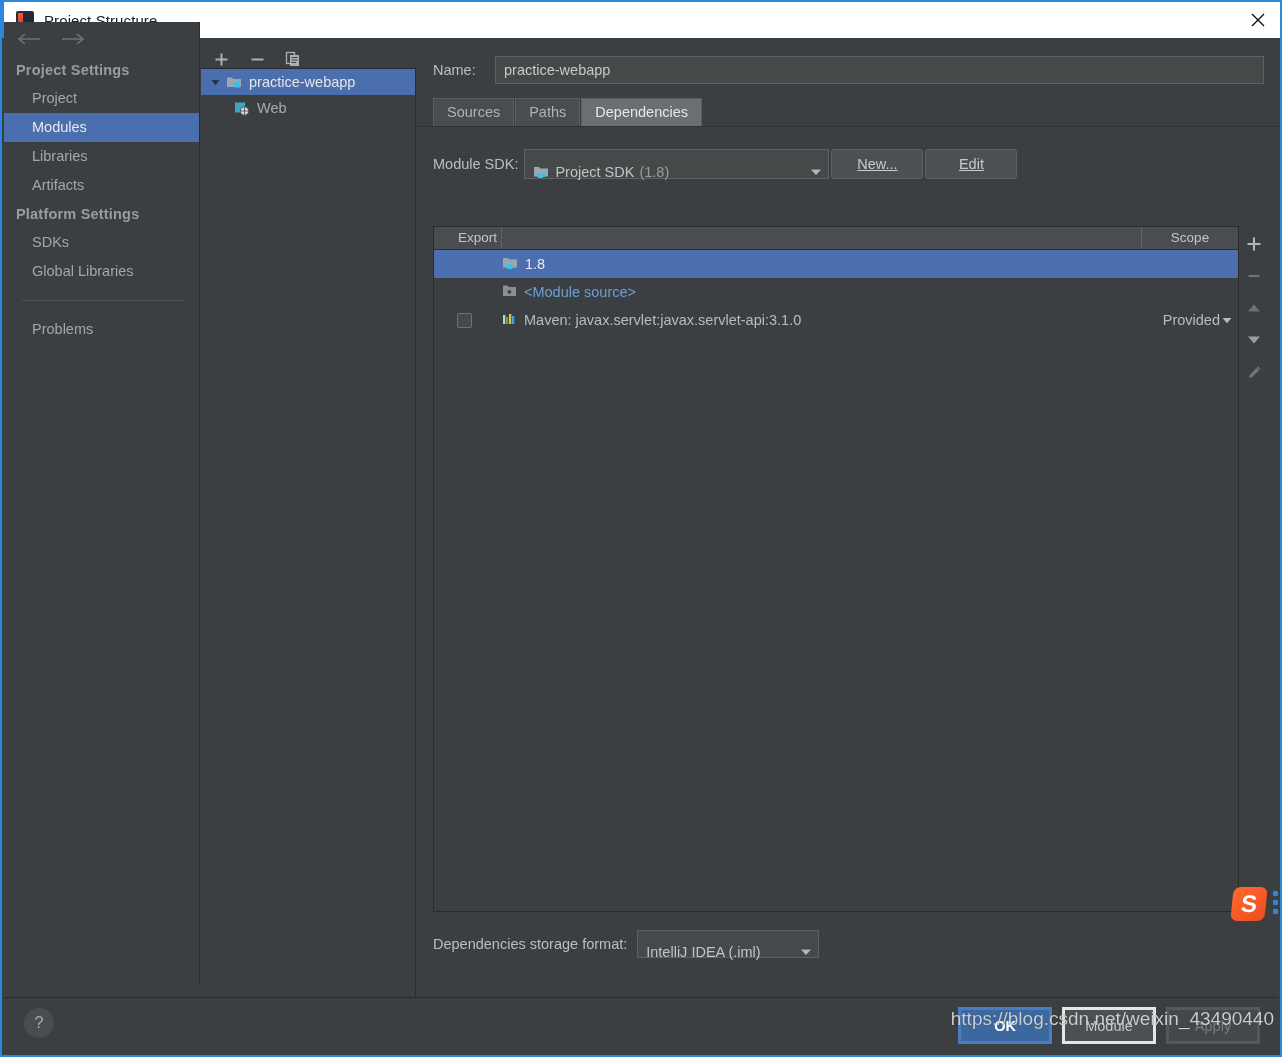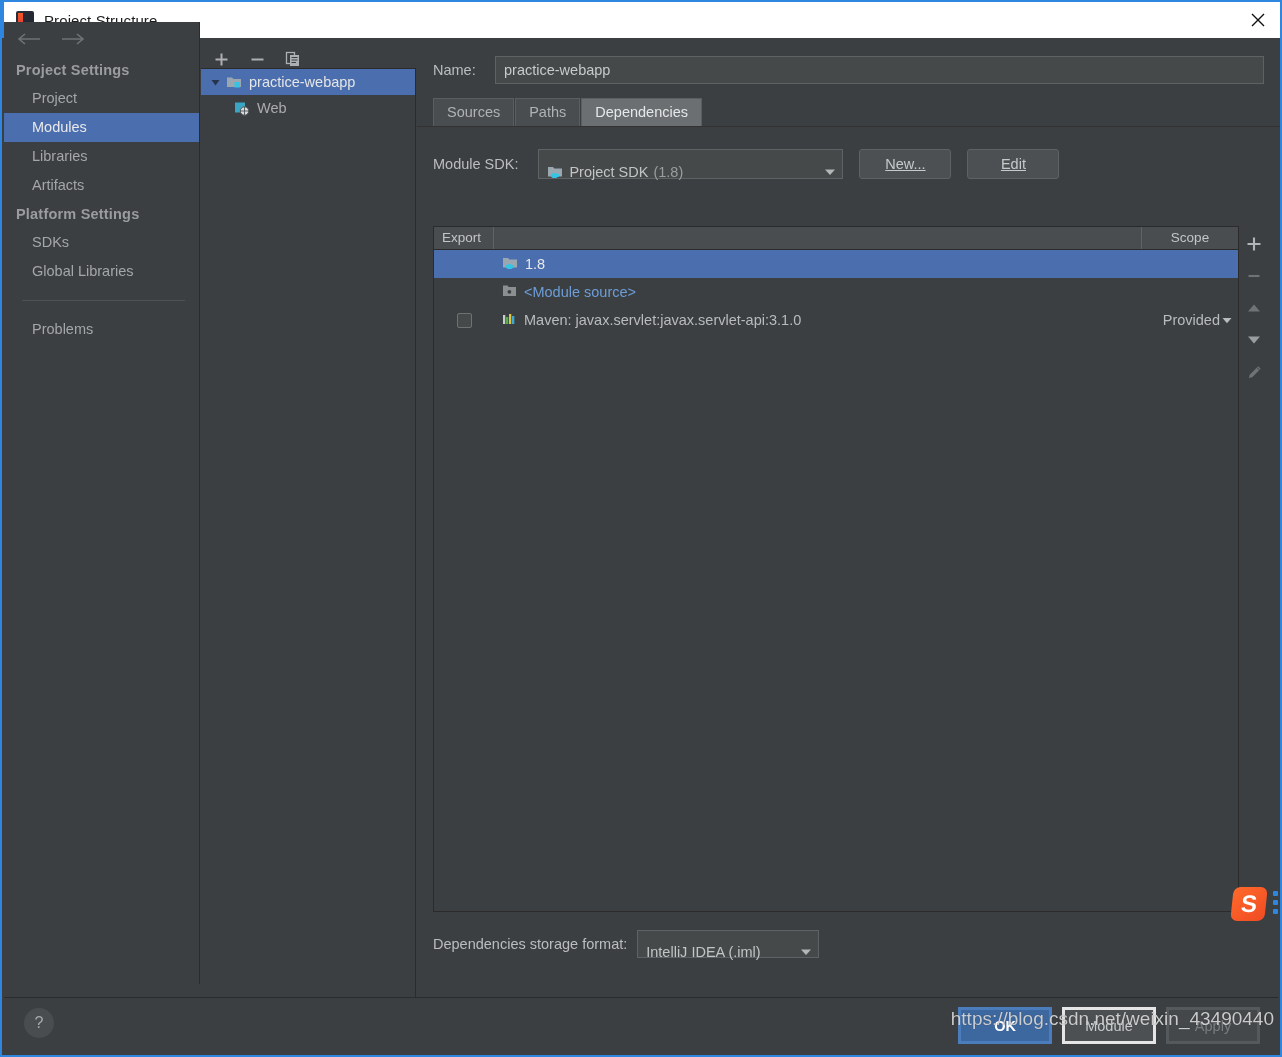--- a/index.html
+++ b/index.html
@@ -217,21 +217,21 @@
   .tab-strip-bottom {
     height: 1px;
     background: #323232;
     margin-left: 0;
   }
 
   .sdk-row {
     display: flex;
     align-items: center;
     padding: 22px 0 0 16px;
-    gap: 16px;
+    gap: 2px;
   }
   .sdk-label { font-size: 14.5px; color: #bbbdbf; margin-right: 4px; }
   .combo {
     height: 30px;
     background: #45494a;
     border: 1px solid #5e6264;
     display: flex;
     align-items: center;
     font-size: 14.5px;
     color: #c2c4c6;
@@ -284,25 +284,26 @@
     background: #4a4d4f;
     display: flex;
     align-items: center;
     border-bottom: 1px solid #2b2b2b;
     font-size: 13.5px;
     color: #c3c5c7;
     flex: none;
   }
   .th-export {
     width: 60px;
-    padding-left: 8px;
+    padding-left: 16px;
     border-right: 1px solid #5f6365;
     box-sizing: border-box;
     height: 22px;
     line-height: 22px;
+    margin-left: 8px;
   }
   .th-mid {
     flex: 1;
     border-right: 1px solid #5f6365;
     height: 22px;
   }
   .th-scope {
     width: 96px;
     text-align: center;
     height: 22px;

